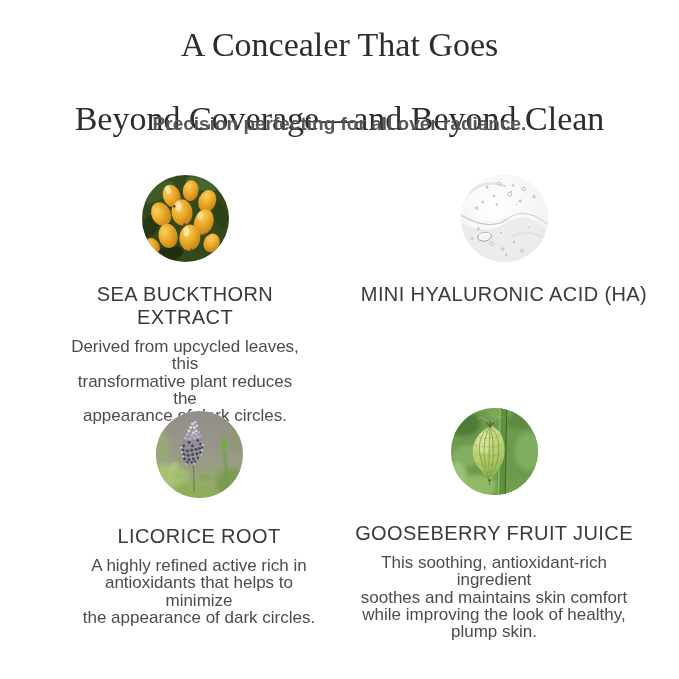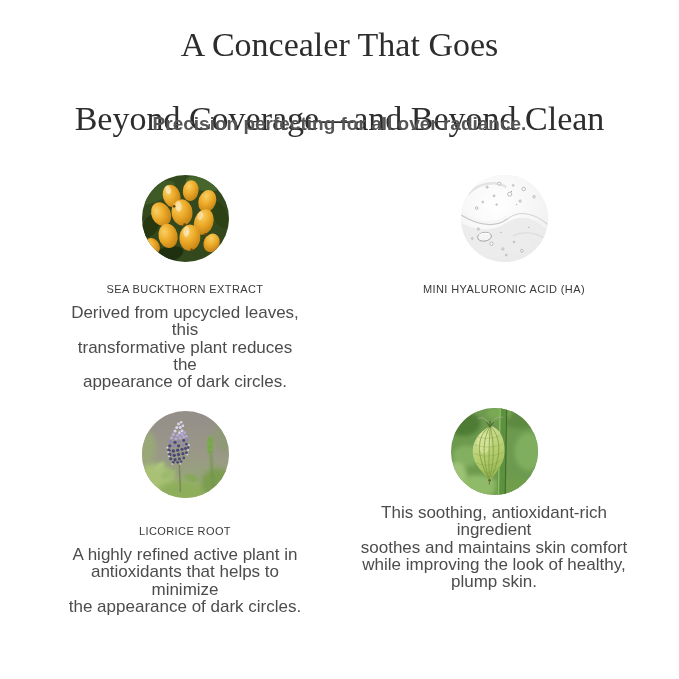--- a/index.html
+++ b/index.html
@@ -12,29 +12,29 @@
     text-align:center; font-family:"Liberation Serif", serif; font-weight:400;
     font-size:34px; line-height:37px; color:#2d2d2d; white-space:pre-line;
   }
   .subtitle {
     position:absolute; top:113px; left:0; width:679px; margin:0;
     text-align:center; font-size:19px; color:#565656; font-weight:700;
   }
   .cell { position:absolute; text-align:center; }
   .cell-0 { left:49px;  top:175px; width:272px; }
   .cell-1 { left:356px; top:175px; width:296px; }
-  .cell-2 { left:49px;  top:411px; width:272px; }
+  .cell-2 { left:63px;  top:411px; width:272px; }
   .cell-3 { left:346px; top:408px; width:296px; }
   .photo {
     width:87px; height:87px; border-radius:50%; overflow:hidden; margin:0 auto;
     background:#eee;
   }
   .photo svg { display:block; width:87px; height:87px; }
   .ing-name {
-    margin:21px 0 0 0; font-size:11px; font-weight:400; color:#3a3a3a;
+    margin:21px 0 0 0; font-size:20px; font-weight:400; color:#3a3a3a;
     letter-spacing:0.4px;
   }
   .row2 .ing-name { margin-top:27px; }
   .ing-desc {
     margin:9px auto 0 auto; font-size:17px; line-height:17.3px; color:#4c4c4c;
     white-space:pre-line;
   }
   .cell-0 .ing-desc { width:240px; }
   .cell-1 .ing-desc { width:262px; }
   .cell-2 .ing-desc { width:244px; }
@@ -235,21 +235,21 @@
             <circle cx="31" cy="52" r="1.0"></circle>
           <circle cx="54" cy="39" r="1.0"></circle>
             <circle cx="53" cy="45" r="1.0"></circle>
             <circle cx="52" cy="50" r="1.0"></circle>
           <circle cx="35" cy="61" r="0.9"></circle>
             <circle cx="44" cy="61" r="0.9"></circle>
         </g>
       </svg>
     </div>
     <h2 class="ing-name">LICORICE ROOT</h2>
-    <p class="ing-desc">A highly refined active plant in
+    <p class="ing-desc">A highly refined active rich in
 antioxidants that helps to minimize
 the appearance of dark circles.</p>
   </div>
 
   <div class="cell cell-3 row2">
     <div class="photo">
       <svg viewBox="0 0 100 100" xmlns="http://www.w3.org/2000/svg">
         <defs>
           <linearGradient id="husk" x1="0" y1="0" x2="0.3" y2="1">
             <stop offset="0%" stop-color="#d8e3a0"></stop>
@@ -289,19 +289,20 @@
           <path d="M29,63 C38,68 52,66 59,59"></path>
           <path d="M34,72 C40,76 50,74 55,68"></path>
           <path d="M28,32 C36,36 50,36 57,31"></path>
         </g>
         <path d="M45,22 L41,16 M45,22 L45,15 M45,22 L49,16" stroke="#51702e" stroke-width="1.3"></path>
         <path d="M43,17 C40,12 35,10 31,12 M47,17 C50,11 56,9 60,11" stroke="#a8b295" stroke-width="0.8" fill="none"></path>
         <circle cx="44.3" cy="83" r="1.5" fill="#6b6136"></circle>
         <path d="M44.3,84 L44,88" stroke="#6b6136" stroke-width="0.9"></path>
       </svg>
     </div>
+    <h2 class="ing-name">GOOSEBERRY FRUIT JUICE</h2>
     <p class="ing-desc">This soothing, antioxidant-rich ingredient
 soothes and maintains skin comfort
 while improving the look of healthy,
 plump skin.</p>
   </div>
 
 </div>
 
 </body></html>

